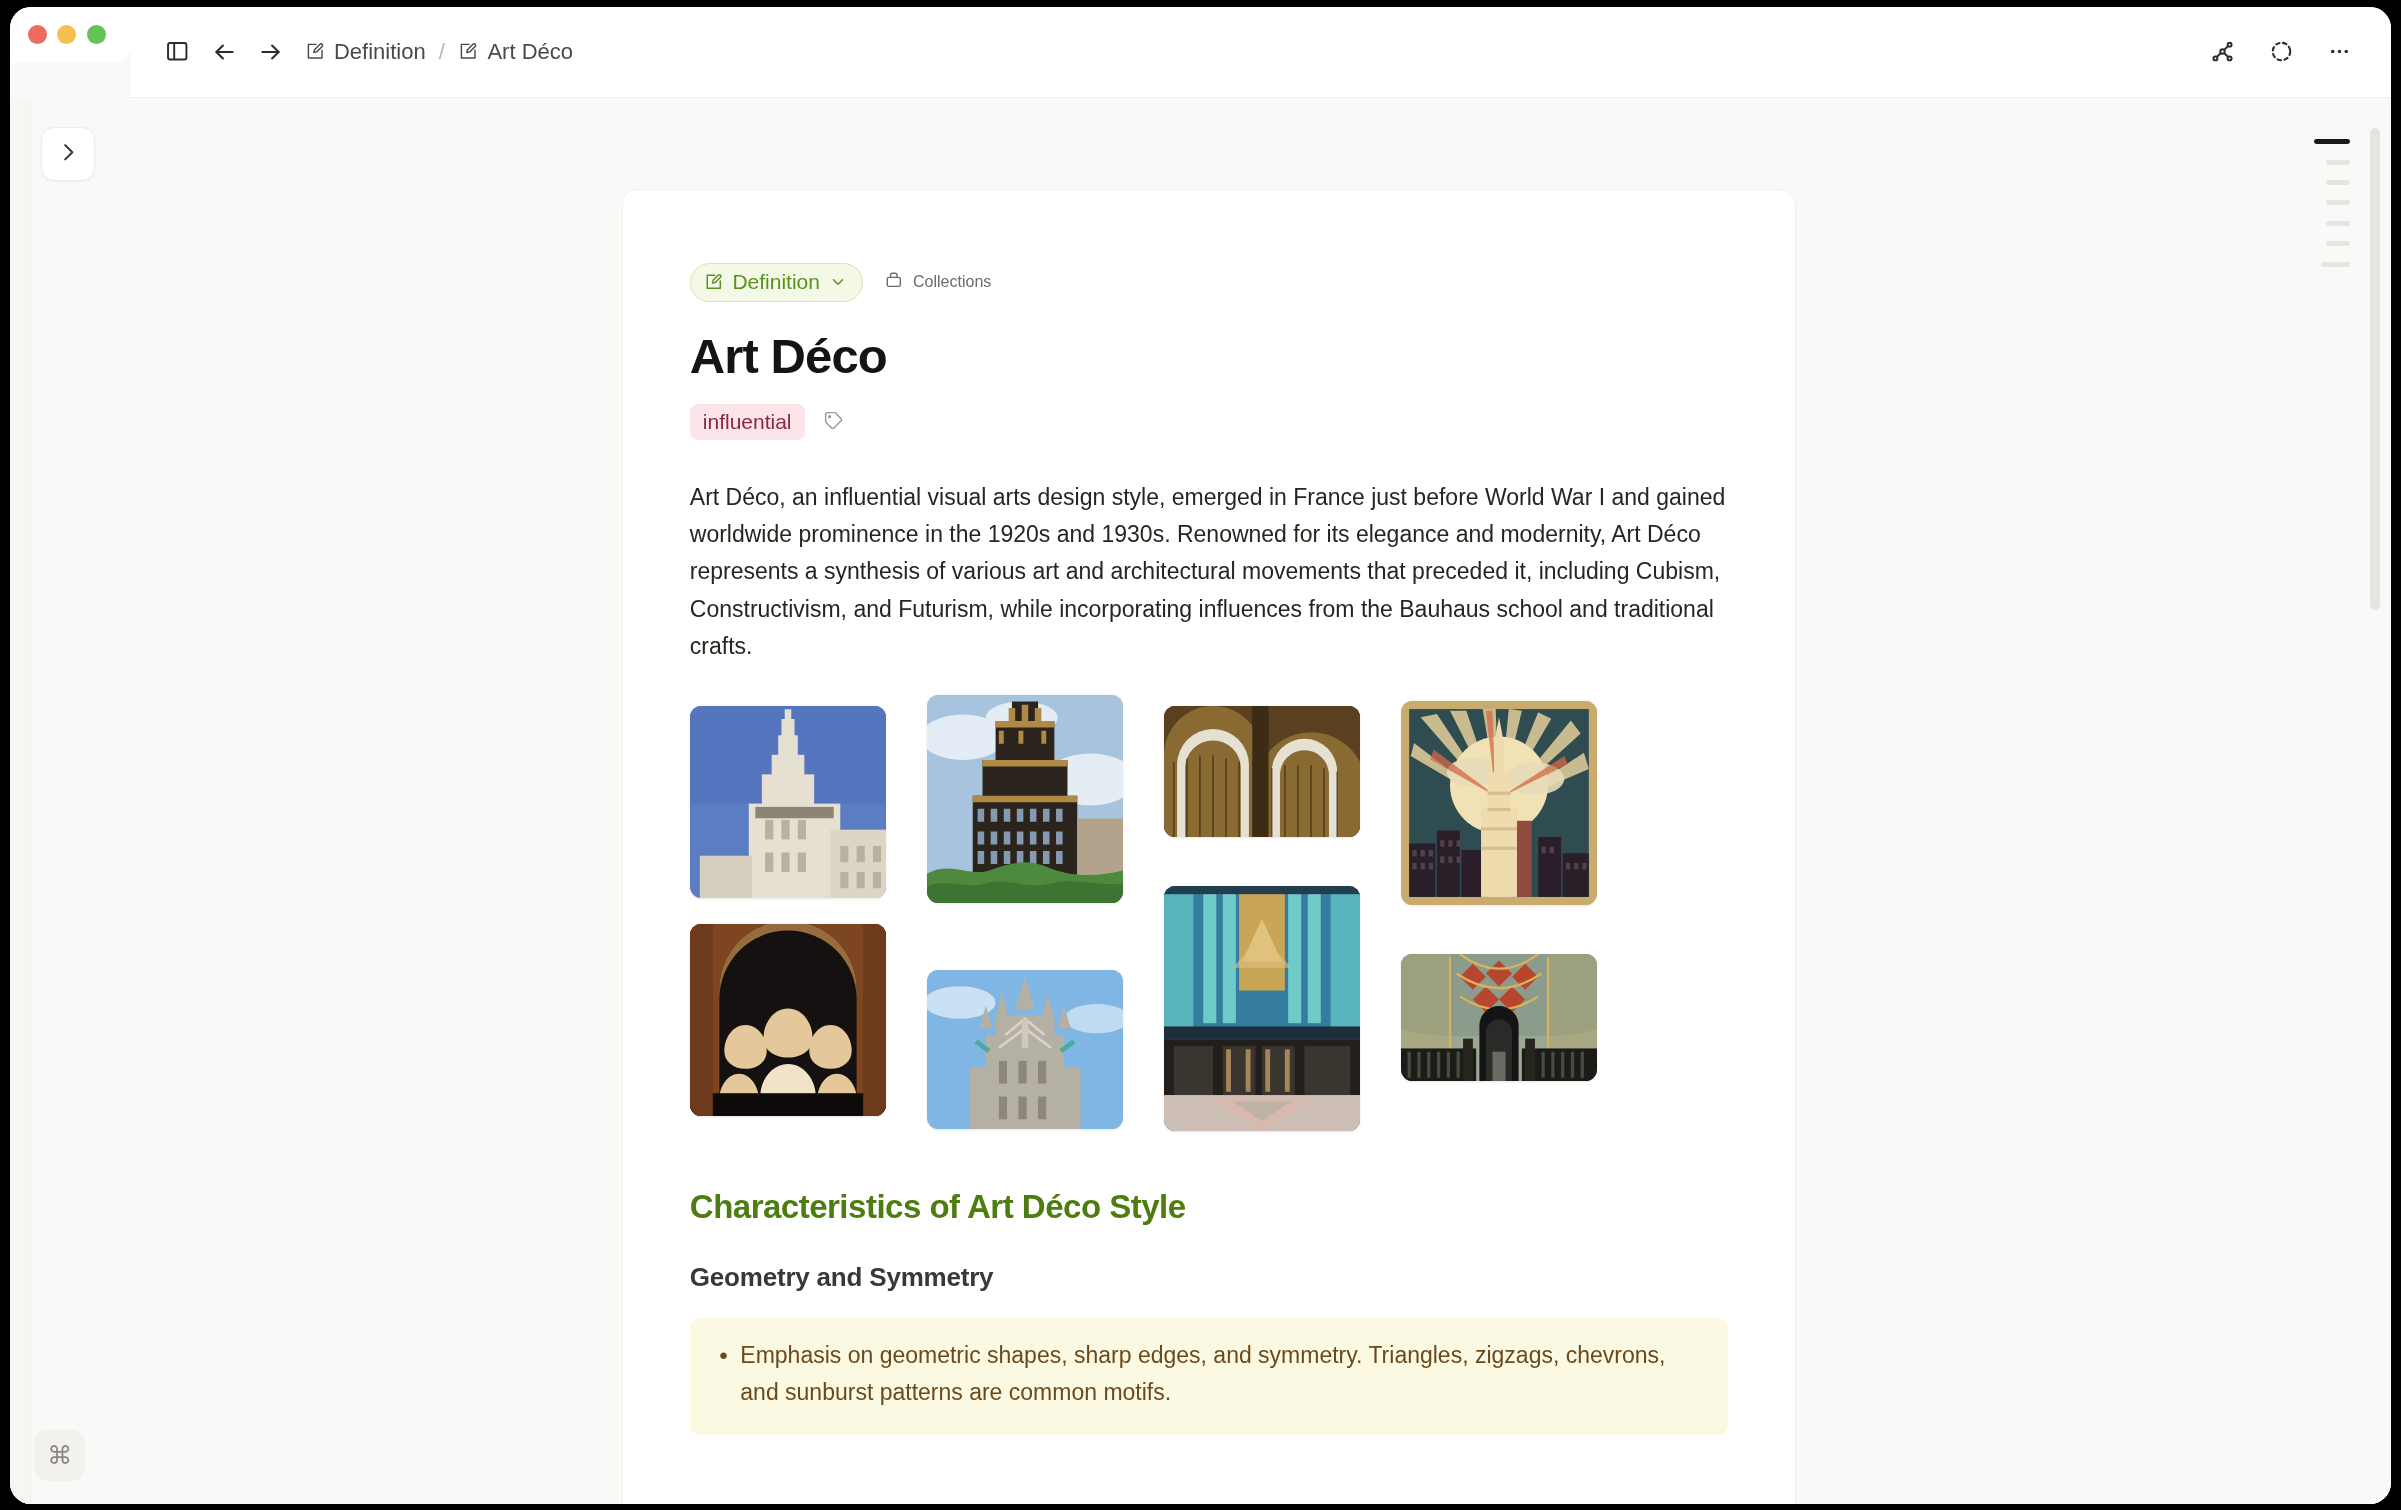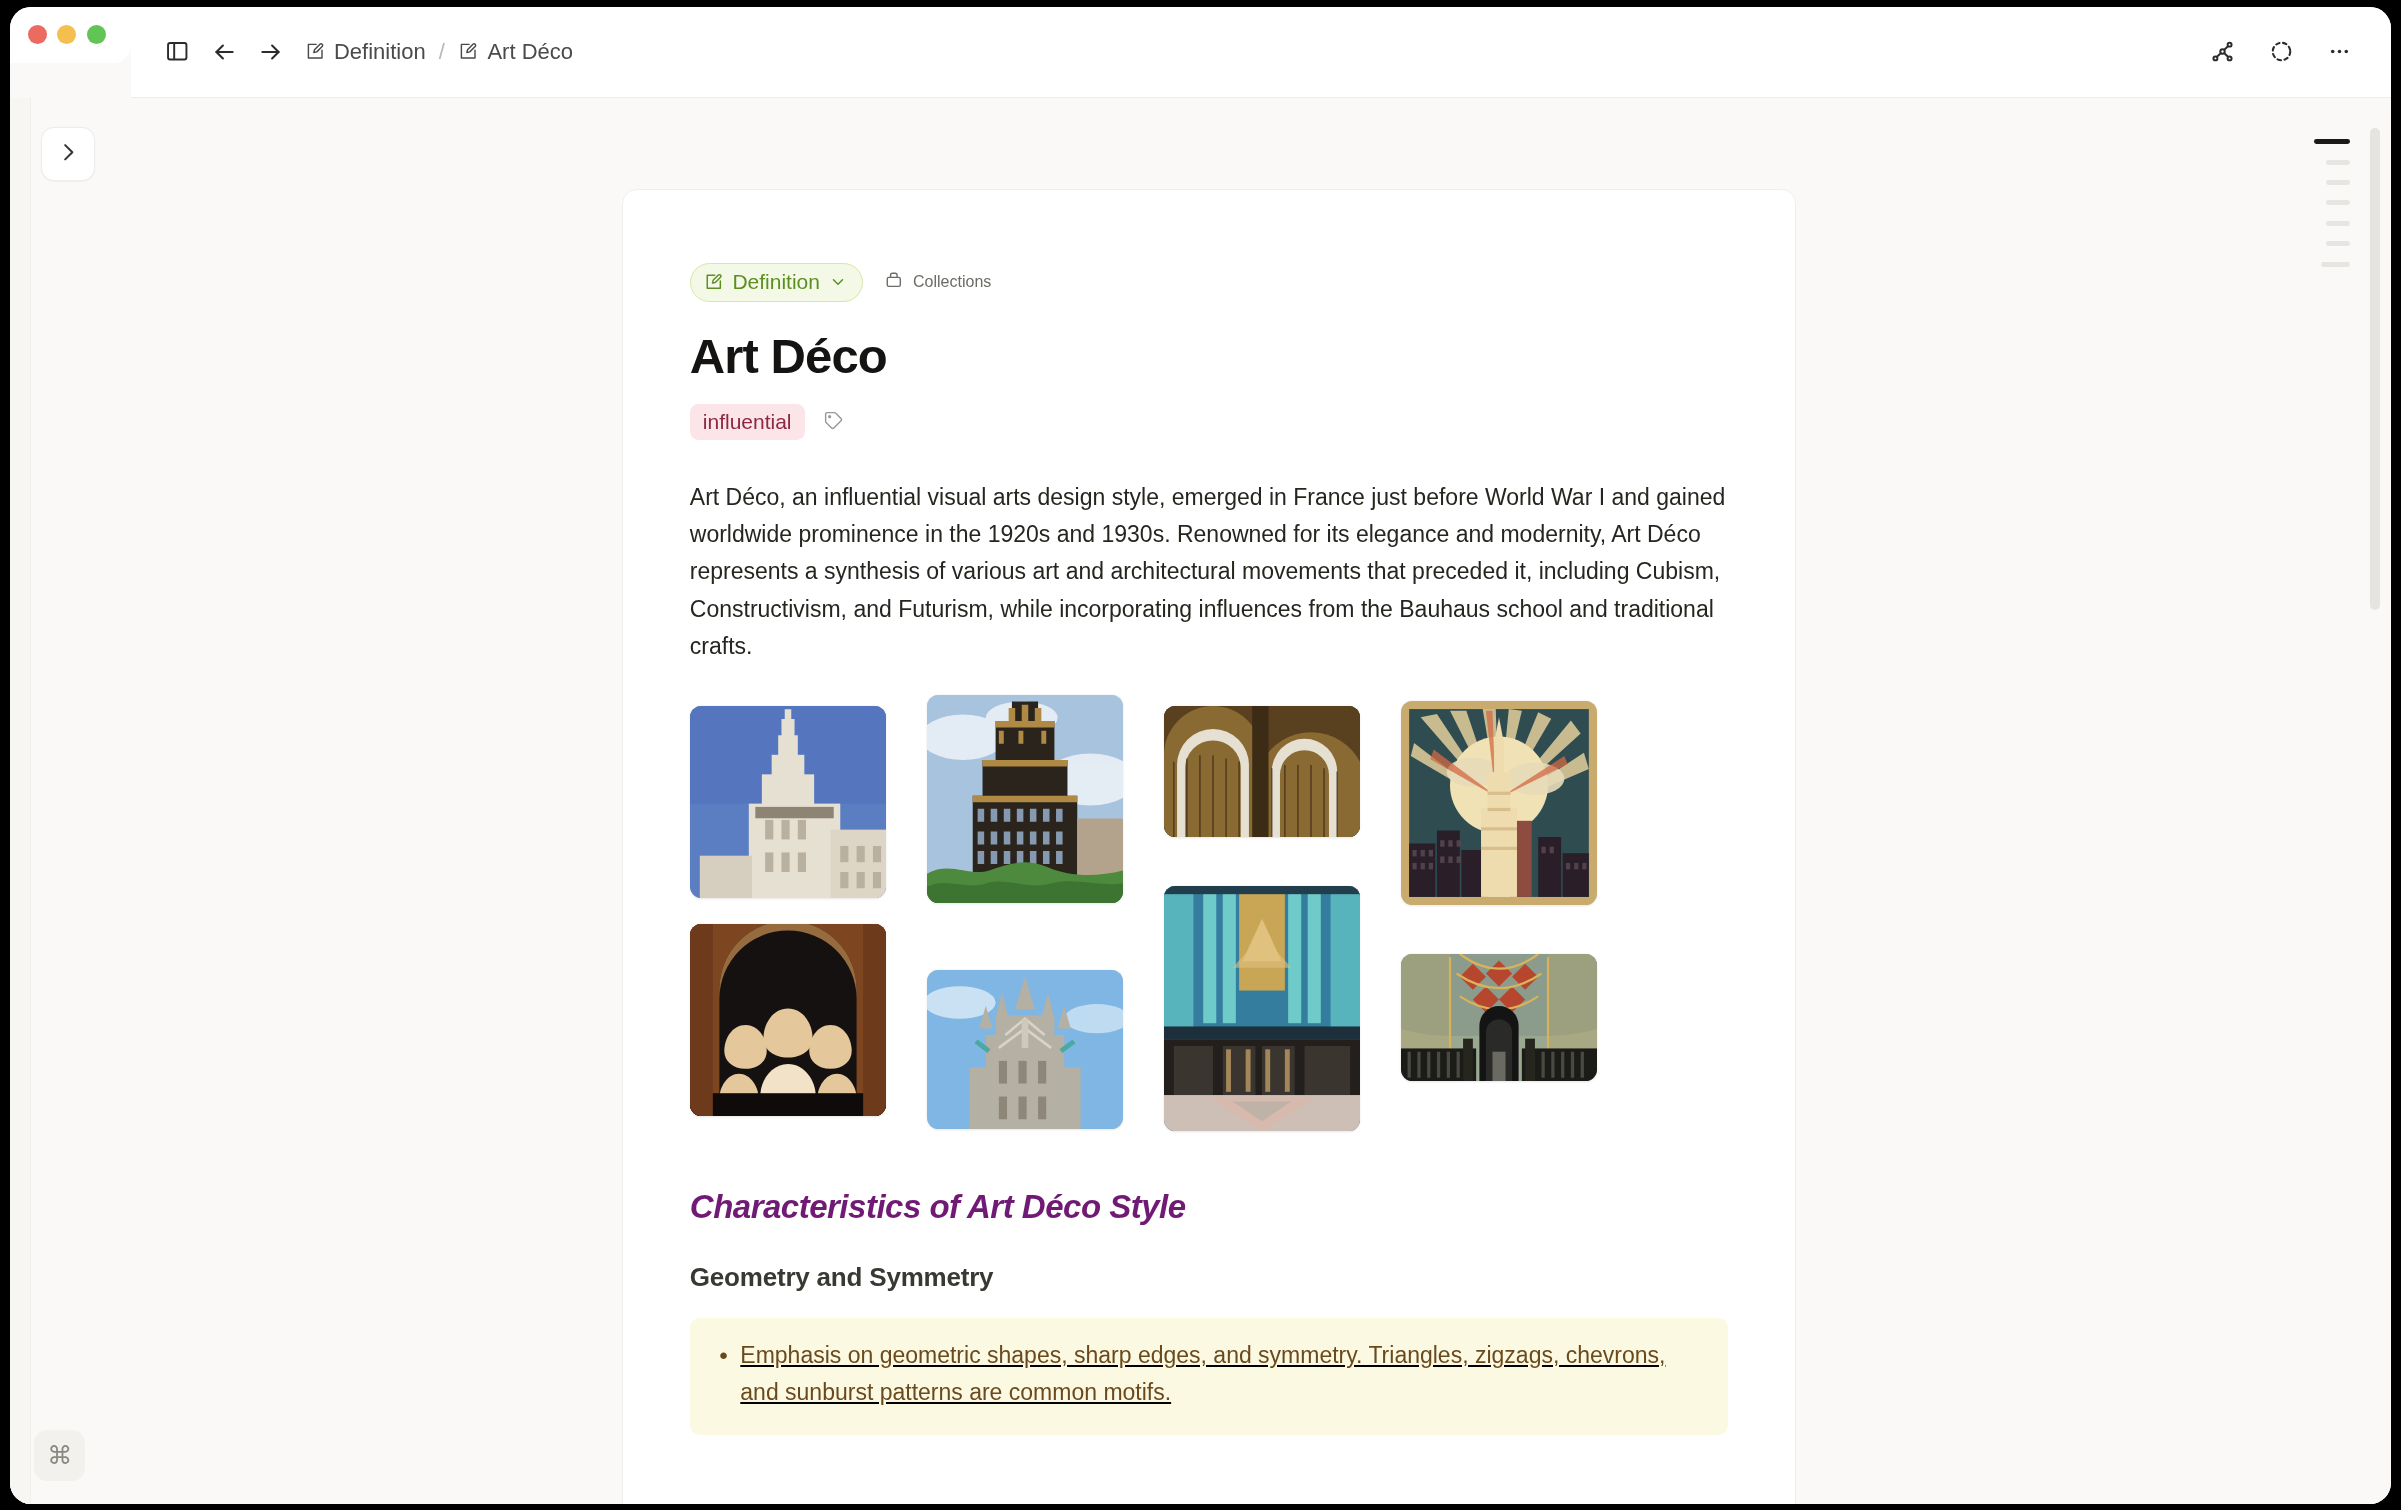--- a/index.html
+++ b/index.html
@@ -188,37 +188,35 @@
     position: relative;
     background: #ded9d2;
     box-shadow: 0 0.8px 2.4px rgba(0,0,0,.10);
   }
   .ph > svg { display: block; width: 100%; height: 100%; }
 
   
   .h2 {
     font-size: 33px;
     font-weight: 700;
-    color: #701a75;
+    color: #4d7c0f;
     letter-spacing: -0.5px;
     margin-bottom: 36px;
-    font-style: italic;
   }
   .h3 {
     font-size: 26px;
     font-weight: 700;
     color: #3a3832;
     letter-spacing: -0.2px;
     margin-bottom: 24.5px;
   }
   .callout {
     background: #fcf9e3;
     border-radius: 9.8px;
     padding: 19.6px 24.5px 23px 24.5px;
-    text-decoration: underline;
   }
   .callout ul { list-style: none; }
   .callout li {
     position: relative;
     padding-left: 26px;
     font-size: 23px;
     line-height: 1.62;
     color: #6a4a1d;
   }
   .callout li::before {

